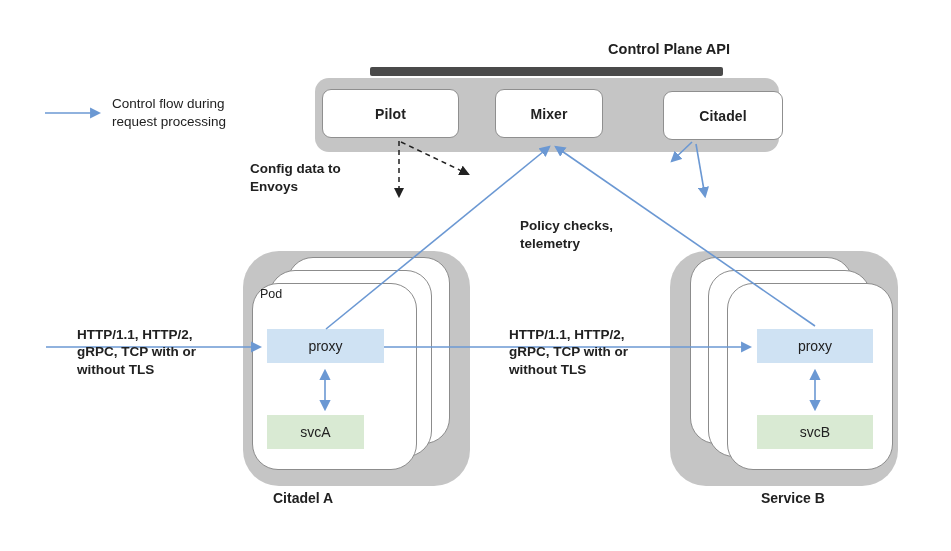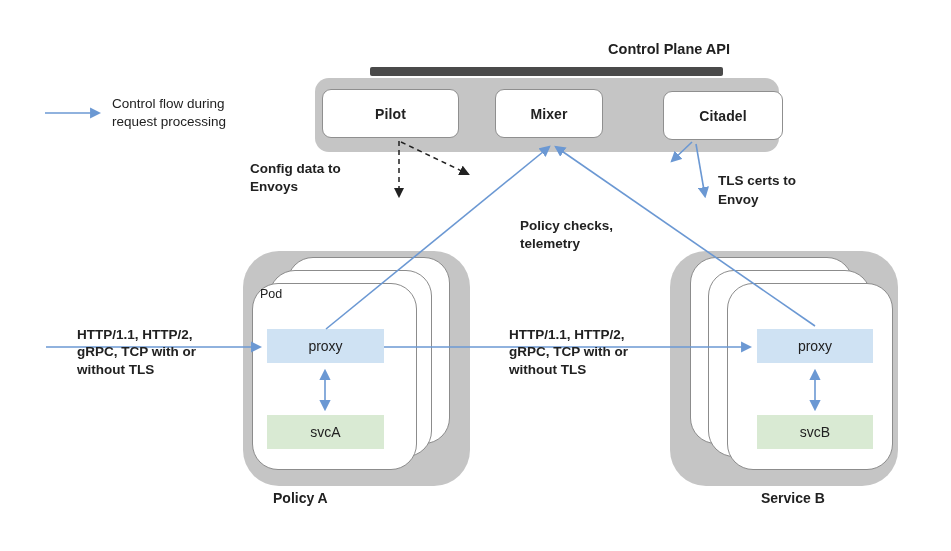--- a/index.html
+++ b/index.html
@@ -63,22 +63,20 @@
   <div class="abs white-box z2" style="left:663px;top:91px;width:120px;height:49px;">
     <span>Citadel</span>
   </div>
 
   <div class="abs lbl" style="left:112px;top:95px;width:140px;font-weight:400;">Control flow during
 request processing</div>
 
   <div class="abs lbl medium right" style="left:250px;top:160px;width:140px;">Config data to
 Envoys</div>
 
-  <div class="abs lbl medium" style="left:718px;top:172px;width:110px;line-height:1.4;">TLS certs to
-Envoy</div>
 
   <div class="abs lbl medium right" style="left:520px;top:217px;width:143px;">Policy checks,
 telemetry</div>
 
   <div class="abs lbl bold" style="left:77px;top:326px;width:180px;line-height:1.28;">HTTP/1.1, HTTP/2,
 gRPC, TCP with or
 without TLS</div>
 
   <div class="abs lbl bold" style="left:509px;top:326px;width:180px;line-height:1.28;">HTTP/1.1, HTTP/2,
 gRPC, TCP with or
@@ -86,24 +84,24 @@
 
   <div>
     <div class="abs gray-container z1" style="left:243px;top:251px;width:227px;height:235px;border-radius:36px;"></div>
     <div class="abs pod z2" style="left:287px;top:257px;width:163px;height:187px;"></div>
     <div class="abs pod z2" style="left:269px;top:270px;width:163px;height:187px;"></div>
     <div class="abs pod z2" style="left:252px;top:283px;width:165px;height:187px;"></div>
     <div class="abs z3" style="left:260px;top:287px;font-size:12.5px;">Pod</div>
     <div class="abs inner-box z3" style="left:267px;top:329px;width:117px;height:34px;background:var(--proxy-blue);">
       <span>proxy</span>
     </div>
-    <div class="abs inner-box z3" style="left:267px;top:415px;width:117px;height:34px;background:var(--svc-green);">
+    <div class="abs inner-box z3" style="left:267px;top:415px;width:97px;height:34px;background:var(--svc-green);">
       <span>svcA</span>
     </div>
-    <div class="abs lbl medium" style="left:273px;top:489px;font-size:14px;">Policy A</div>
+    <div class="abs lbl medium" style="left:273px;top:489px;font-size:14px;">Citadel A</div>
   </div>
 
   <div>
     <div class="abs gray-container z1" style="left:670px;top:251px;width:228px;height:235px;border-radius:36px;"></div>
     <div class="abs pod z2" style="left:690px;top:257px;width:163px;height:187px;"></div>
     <div class="abs pod z2" style="left:708px;top:270px;width:163px;height:187px;"></div>
     <div class="abs pod z2" style="left:727px;top:283px;width:166px;height:187px;"></div>
     <div class="abs inner-box z3" style="left:757px;top:329px;width:116px;height:34px;background:var(--proxy-blue);">
       <span>proxy</span>
     </div>

